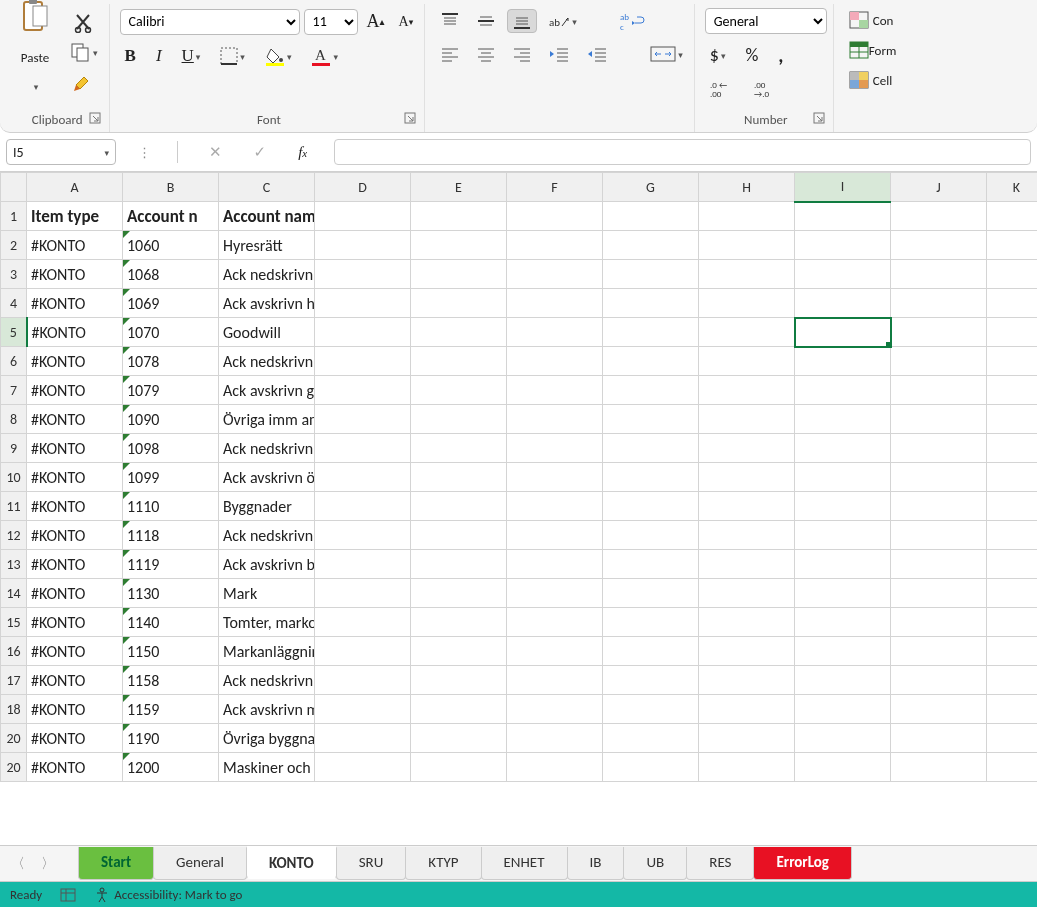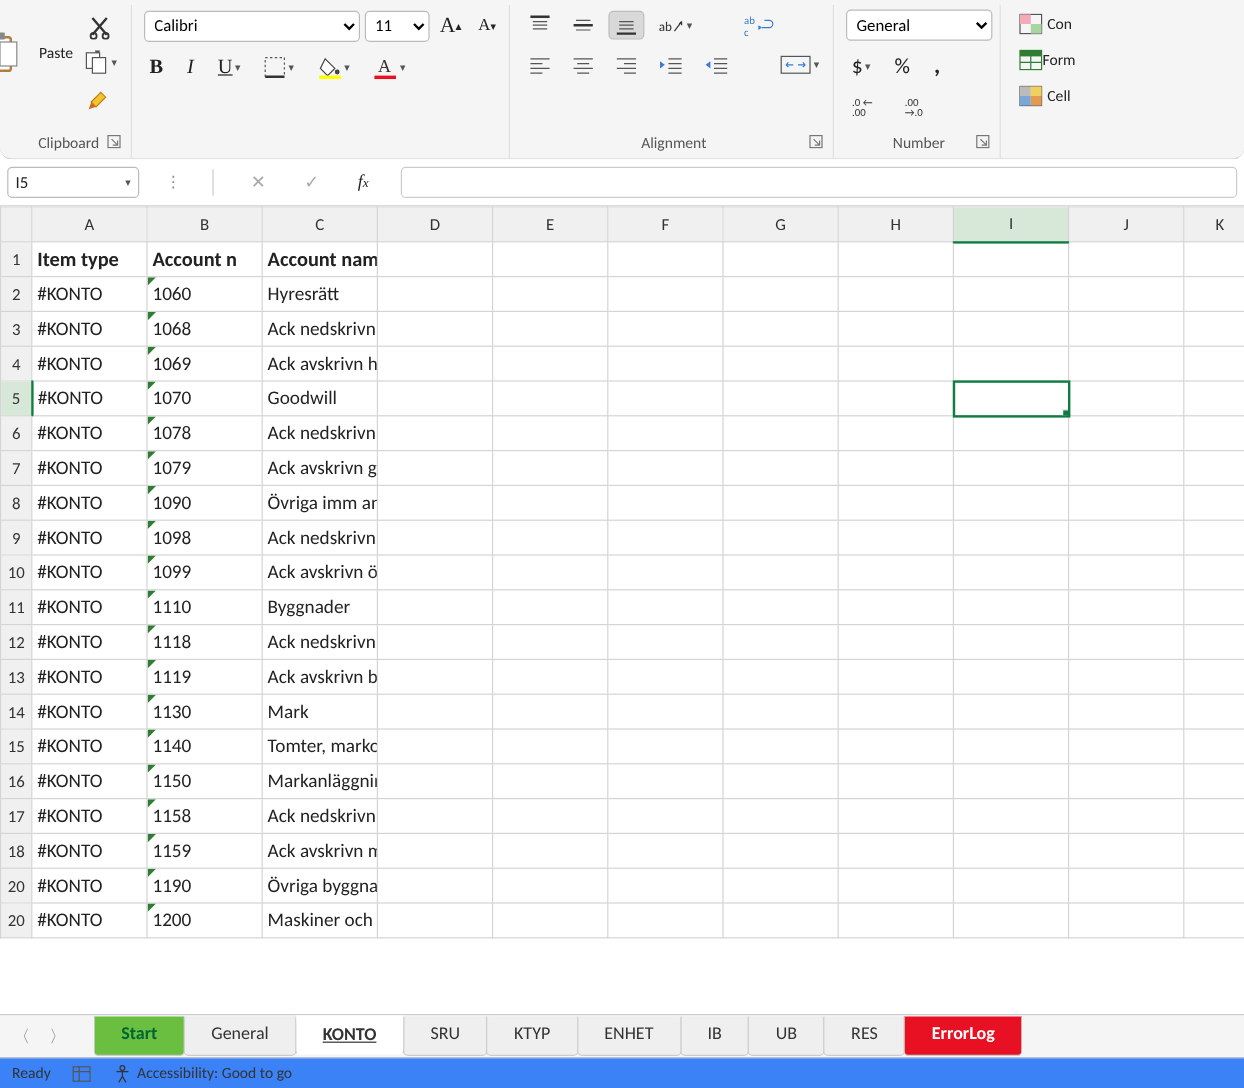--- a/index.html
+++ b/index.html
@@ -66,21 +66,21 @@
     padding: 2px 4px;
     cursor: pointer;
     display: inline-flex;
     align-items: center;
     justify-content: center;
     font-family: inherit;
     font-size: 13px;
     color: #222;
   }
   .btn.selected { background: #d9d9d9; border-color:#bdbdbd;}
-  .big-btn { width:46px; height:72px; flex-direction:row; gap:16px; font-size:13px;}
+  .big-btn { width:46px; height:72px; flex-direction:column; gap:16px; font-size:13px;}
   .dd-caret { font-size: 9px; color:#555; margin-left:2px;}
 
   select.font-name, select.font-size, select.num-format {
     font-family: inherit;
     background: #fff;
     border: 1px solid #bbb;
     border-radius: 4px;
     height: 26px;
     font-size: 14px;
     padding: 0 4px;
@@ -171,30 +171,30 @@
     padding: 6px 22px;
     border:1px solid #ccc; border-top:none;
     background:#efefef;
     cursor:pointer;
     color:#333;
     border-radius: 0 0 4px 4px;
     margin-right:-1px;
   }
   .sheet-tab.active {
     background:#fff; border-top:2px solid #fff;
-    font-weight:bold; text-decoration:underline;
+    font-weight:bold; 
     position:relative; top:-1px;
     border-bottom-color:#fff;
   }
   .sheet-tab.green { background:#6abf40; color:#063; font-weight:bold;}
   .sheet-tab.red { background:#e81123; color:#fff; font-weight:bold;}
 
   
   .status-bar {
-    height:26px; background:#3b82f6; border-top:1px solid #ccc;
+    height:26px; background:#14b8a6; border-top:1px solid #ccc;
     display:flex; align-items:center; gap:18px;
     padding:0 10px; font-size:13px; color:#333;
   }
 </style>
 </head>
 <body>
 
 <div class="ribbon">
 
   <div class="ribbon-group">
@@ -296,20 +296,29 @@
           <span class="icn">
               <svg width="20" height="20">
                 <text x="4" y="14" font-size="15" font-family="serif" fill="#333">A</text>
                 <rect x="1" y="17" width="18" height="3" fill="#e81123"></rect>
               </svg>
             </span>
           <span class="dd-caret">▾</span>
         </button>
       </div>
     </div>
+    <div class="ribbon-group-label">
+      <span>Font</span>
+      <span class="dialog-launcher">
+        <svg width="12" height="12">
+            <rect x="1" y="1" width="10" height="10" fill="none" stroke="#777"></rect>
+            <path d="M4 4 L9 9 M9 5 V9 H5" stroke="#777" fill="none"></path>
+          </svg>
+      </span>
+    </div>
   </div>
 
   <div class="ribbon-group">
     <div class="ribbon-group-body col" style="gap:8px;">
       <div class="row" style="gap:6px;">
         <button class="btn">
             <span class="icn">
               <svg width="20" height="18">
                 <line x1="2" y1="2" x2="18" y2="2" stroke="#333" stroke-width="2"></line>
                 <line x1="4" y1="6" x2="16" y2="6" stroke="#555"></line>
@@ -417,29 +426,20 @@
             <span class="icn">
               <svg width="26" height="18">
                 <rect x="1" y="2" width="24" height="14" fill="none" stroke="#555"></rect>
                 <path d="M5 9 h6 M5 9 l2 -2 M5 9 l2 2" stroke="#3a7bd5" fill="none"></path>
                 <path d="M21 9 h-6 M21 9 l-2 -2 M21 9 l-2 2" stroke="#3a7bd5" fill="none"></path>
               </svg>
             </span>
             <span class="dd-caret">▾</span>
           </button>
       </div>
-    </div>
-    <div class="ribbon-group-label">
-      <span>Alignment</span>
-      <span class="dialog-launcher">
-        <svg width="12" height="12">
-            <rect x="1" y="1" width="10" height="10" fill="none" stroke="#777"></rect>
-            <path d="M4 4 L9 9 M9 5 V9 H5" stroke="#777" fill="none"></path>
-          </svg>
-      </span>
     </div>
   </div>
 
   <div class="ribbon-group">
     <div class="ribbon-group-body col" style="gap:6px;">
       <select class="num-format"><option>General</option></select>
       <div class="row" style="gap:10px;">
         <button class="btn">
             <span style="font-size:18px;">$</span>
             <span class="dd-caret">▾</span>
@@ -890,15 +890,15 @@
         <line x1="6" y1="1" x2="6" y2="13" stroke="#555"></line>
       </svg>
     </span>
   <span style="display:flex;align-items:center;gap:4px;">
     <span class="icn">
         <svg width="16" height="16">
           <circle cx="8" cy="3" r="2" fill="none" stroke="#333"></circle>
           <path d="M3 6 L13 6 M8 6 V10 M8 10 L5 15 M8 10 L11 15" stroke="#333" fill="none"></path>
         </svg>
       </span>
-    <span>Accessibility: Good to go</span>
+    <span>Accessibility: Mark to go</span>
   </span>
 </div>
 
 </body></html>

